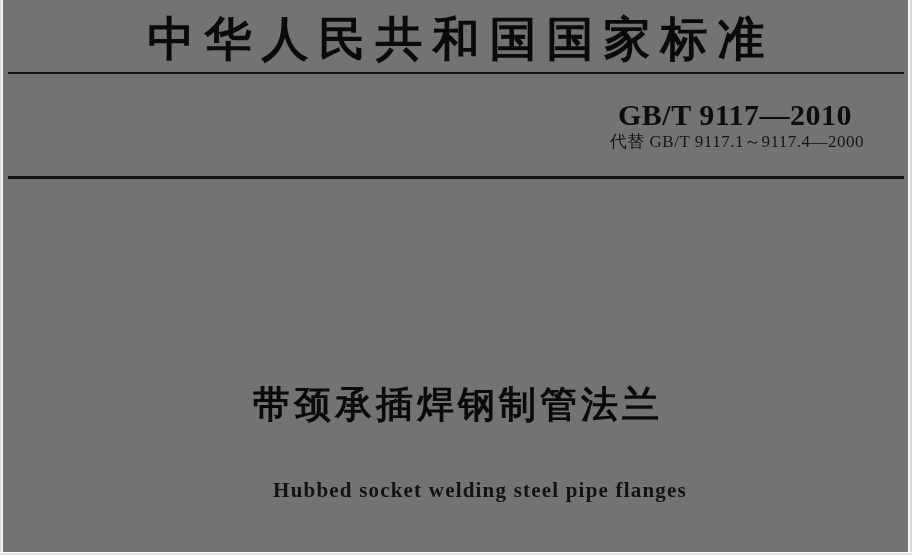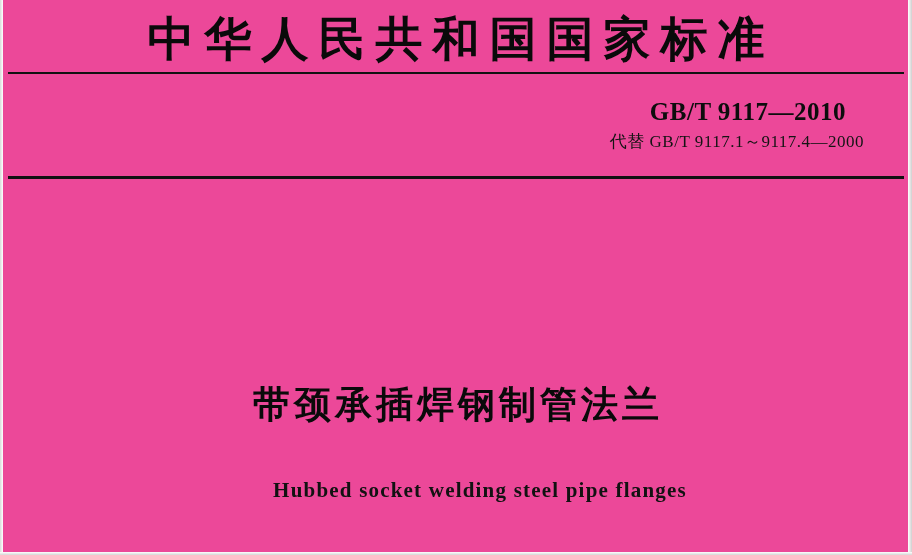--- a/index.html
+++ b/index.html
@@ -7,21 +7,21 @@
     padding: 0;
     background: #ffffff;
   }
   body {
     font-family: "Liberation Serif", serif;
   }
   .page {
     position: relative;
     width: 912px;
     height: 555px;
-    background: #ec4899;
+    background: #737373;
     overflow: hidden;
     box-sizing: border-box;
   }
   
   .national-title {
     position: absolute;
     top: 8px;
     left: 0;
     width: 912px;
     text-align: center;
@@ -39,25 +39,25 @@
     top: 72px;
     left: 8px;
     width: 896px;
     height: 2px;
     background: #111;
   }
   
   .std-number {
     position: absolute;
     top: 98px;
-    right: 66px;
+    right: 60px;
     text-align: right;
     font-family: "Liberation Serif", serif;
     font-weight: bold;
-    font-size: 25px;
+    font-size: 30px;
     letter-spacing: 0.5px;
     color: #0d0d0d;
     white-space: nowrap;
   }
   .std-replaces {
     position: absolute;
     top: 130px;
     right: 48px;
     text-align: right;
     font-family: "Liberation Serif", serif;

